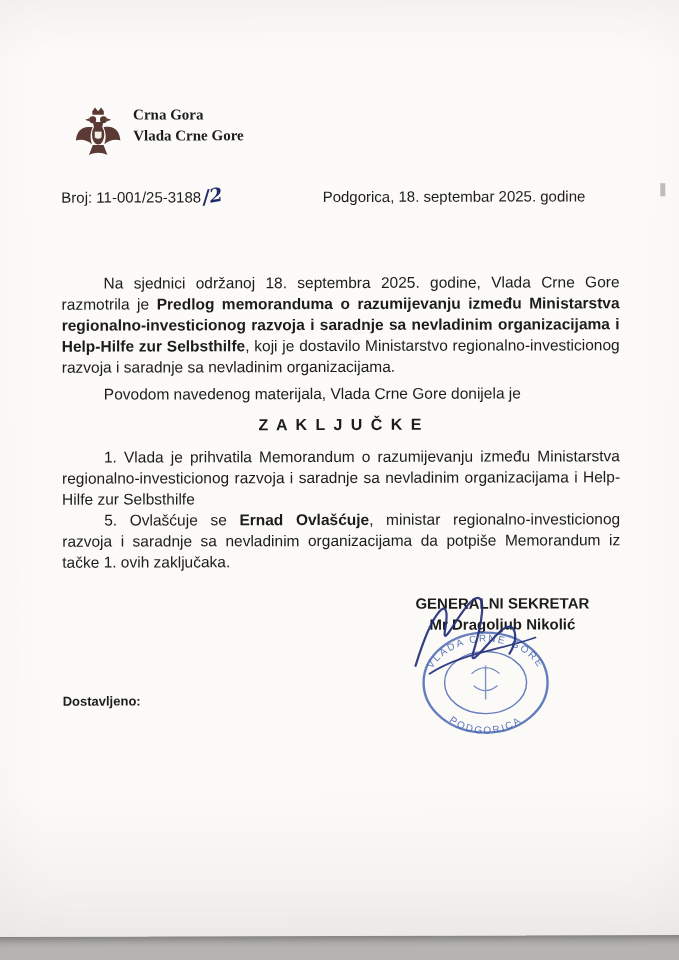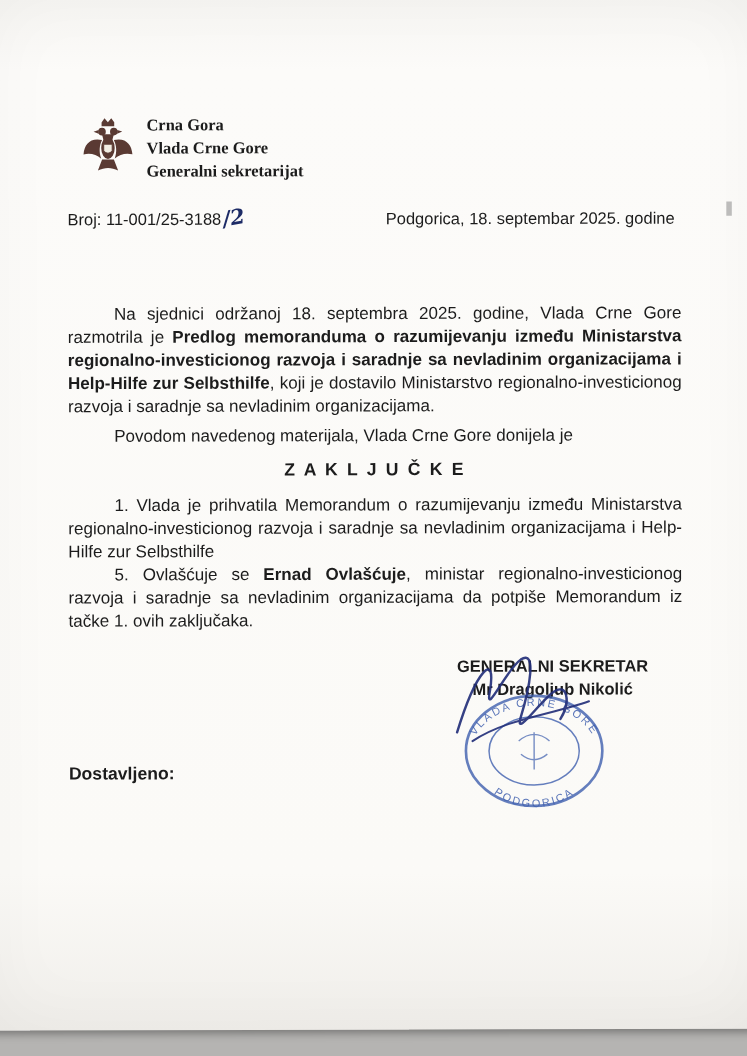--- a/index.html
+++ b/index.html
@@ -22,39 +22,39 @@
 
   .letterhead { display:flex; align-items:flex-start; gap:12px; margin-left:14px; padding-top:116px; }
   .org div { font-weight:bold; font-size:15px; line-height:21px;font-family:Liberation Serif, serif; }
 
   .meta-row { display:flex; justify-content:space-between; align-items:baseline; margin-top:18px; }
   .broj { font-size:15px; }
   .hand {
     display:inline-block; font-family:"DejaVu Serif", serif; font-style:italic; font-weight:600;
     font-size:19px; color:#1d2b66; transform:rotate(-10deg); margin-left:1px;
   }
-  .place { font-size:15px; padding-top:6px; margin-right:28px; }
+  .place { font-size:15px; padding-top:6px; margin-right:56px; }
 
   .doc-body { padding-right:22px; }
   .doc-body p { font-size:15.5px; line-height:21px; }
   .just { text-align:justify; text-justify:inter-word; }
   .indent { text-indent:42px; }
   .p1 { margin-top:66px; }
   .p2 { margin-top:6px; }
   .heading { margin-top:10px; text-align:center; font-weight:bold; font-size:16px; letter-spacing:2px; line-height:22px; }
   .item1 { margin-top:10px; }
   .item2 { margin-top:0; }
 
   .sigblock { width:280px; margin:21px 0 12px auto; text-align:center; }
   .sig-title, .sig-name { font-weight:bold; font-size:15px; line-height:21px; }
 
   .stamp { position:absolute; left:395px; top:600px; width:200px; height:160px; }
 
   .delivery { margin-top:57px; width:305px; }
-  .delivery-label { font-weight:bold; font-size:16px; line-height:17px; }
+  .delivery-label { font-weight:bold; font-size:13px; line-height:17px; }
   .delivery-line { font-size:12.5px; line-height:16px; }
 
   .scan-speck { position:absolute; left:671px; top:196px; width:5px; height:13px; background:#8a8a8a; opacity:0.55; }
 </style>
 </head>
 <body>
 
 <div class="frame">
   <div class="paper">
     <div class="content">
@@ -71,21 +71,20 @@
             <ellipse cx="60" cy="75" rx="16" ry="26"></ellipse>
             <path d="M46 56 C 18 50, 4 66, 2 90 C 18 86, 32 90, 44 100 C 38 84, 40 68, 46 56 z"></path>
             <path d="M74 56 C 102 50, 116 66, 118 90 C 102 86, 88 90, 76 100 C 82 84, 80 68, 74 56 z"></path>
             <path d="M46 102 h28 l10 26 c-16 -8 -32 -8 -48 0 z"></path>
           </g>
           <path d="M50 66 h20 v16 q-10 10 -20 0 z" fill="#f2eee4" stroke-width="2" stroke="#5a3a33"></path>
         </svg>
         <div class="org">
           <div>Crna Gora</div>
           <div>Vlada Crne Gore</div>
-          <div>Generalni sekretarijat</div>
         </div>
       </header>
 
       <div class="meta-row">
         <div class="broj"><span>Broj: 11-001/25-3188</span><span class="hand">/2</span></div>
         <div class="place">Podgorica, 18. septembar 2025. godine</div>
       </div>
 
       <section class="doc-body">
         <p class="just indent p1"><span>Na sjednici održanoj 18. septembra 2025. godine, Vlada Crne Gore razmotrila je </span><b>Predlog memoranduma o razumijevanju između Ministarstva regionalno-investicionog razvoja i saradnje sa nevladinim organizacijama i Help-Hilfe zur Selbsthilfe</b><span>, koji je dostavilo Ministarstvo regionalno-investicionog razvoja i saradnje sa nevladinim organizacijama.</span></p>

